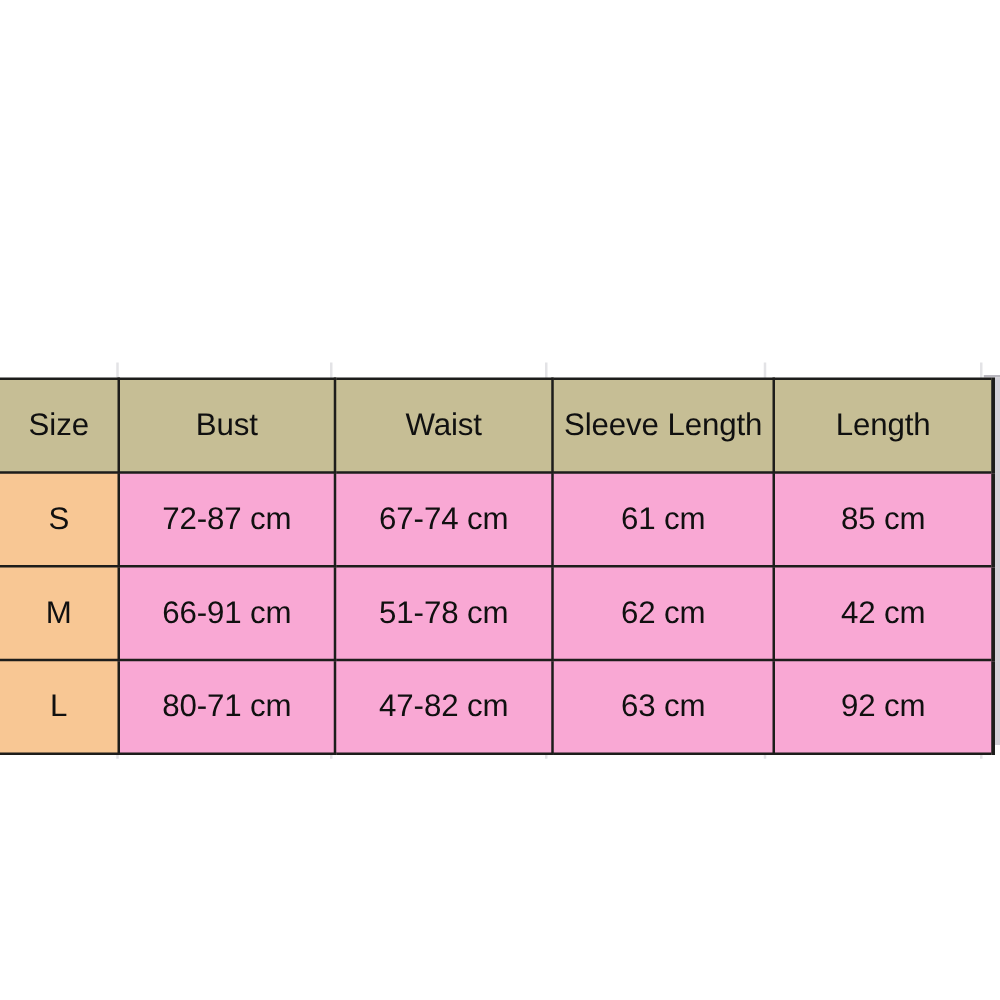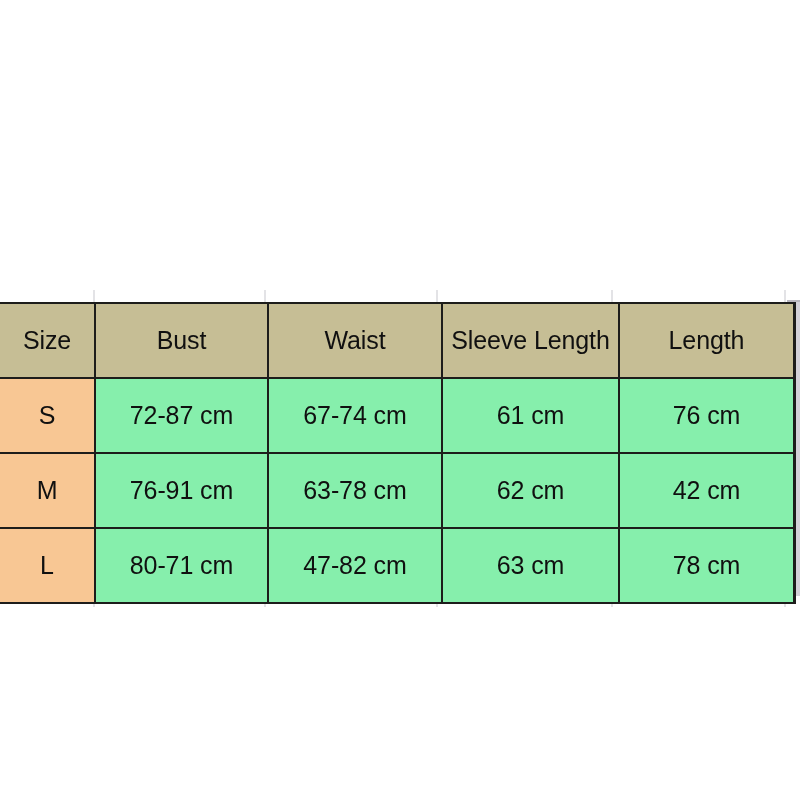--- a/index.html
+++ b/index.html
@@ -90,21 +90,21 @@
   }
 
   .c-size   { width: 94px;  }
   .c-bust   { width: 171px; }
   .c-waist  { width: 172px; }
   .c-sleeve { width: 175px; }
   .c-length { width: 173px; }
 
   .hdr       { background: #c6be95; }
   .size-cell { background: #f8c794; }
-  .val-cell  { background: #86efac; }
+  .val-cell  { background: #f9a8d4; }
 </style>
 </head>
 <body>
 
 <div id="canvas">
 
   <div class="tick tick-top" style="left:93px;"></div>
   <div class="tick tick-top" style="left:264px;"></div>
   <div class="tick tick-top" style="left:436px;"></div>
   <div class="tick tick-top" style="left:611px;"></div>
@@ -129,33 +129,33 @@
           <th class="hdr c-sleeve">Sleeve Length</th>
           <th class="hdr c-length">Length</th>
         </tr>
       </thead>
       <tbody>
         <tr>
           <td class="size-cell c-size">S</td>
           <td class="val-cell c-bust">72-87 cm</td>
           <td class="val-cell c-waist">67-74 cm</td>
           <td class="val-cell c-sleeve">61 cm</td>
-          <td class="val-cell c-length">76 cm</td>
+          <td class="val-cell c-length">85 cm</td>
         </tr>
         <tr>
           <td class="size-cell c-size">M</td>
-          <td class="val-cell c-bust">76-91 cm</td>
-          <td class="val-cell c-waist">63-78 cm</td>
+          <td class="val-cell c-bust">66-91 cm</td>
+          <td class="val-cell c-waist">51-78 cm</td>
           <td class="val-cell c-sleeve">62 cm</td>
           <td class="val-cell c-length">42 cm</td>
         </tr>
         <tr>
           <td class="size-cell c-size">L</td>
           <td class="val-cell c-bust">80-71 cm</td>
           <td class="val-cell c-waist">47-82 cm</td>
           <td class="val-cell c-sleeve">63 cm</td>
-          <td class="val-cell c-length">78 cm</td>
+          <td class="val-cell c-length">92 cm</td>
         </tr>
       </tbody>
     </table>
   </div>
 
 </div>
 
 </body></html>

